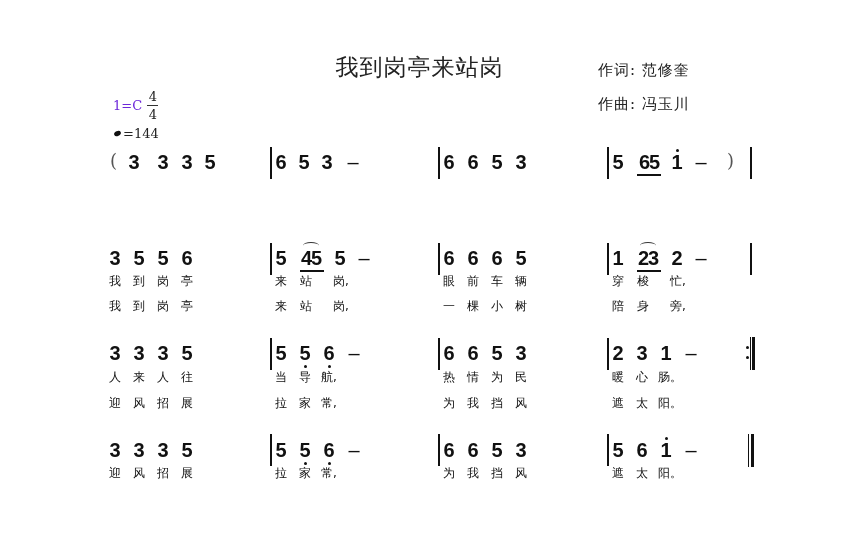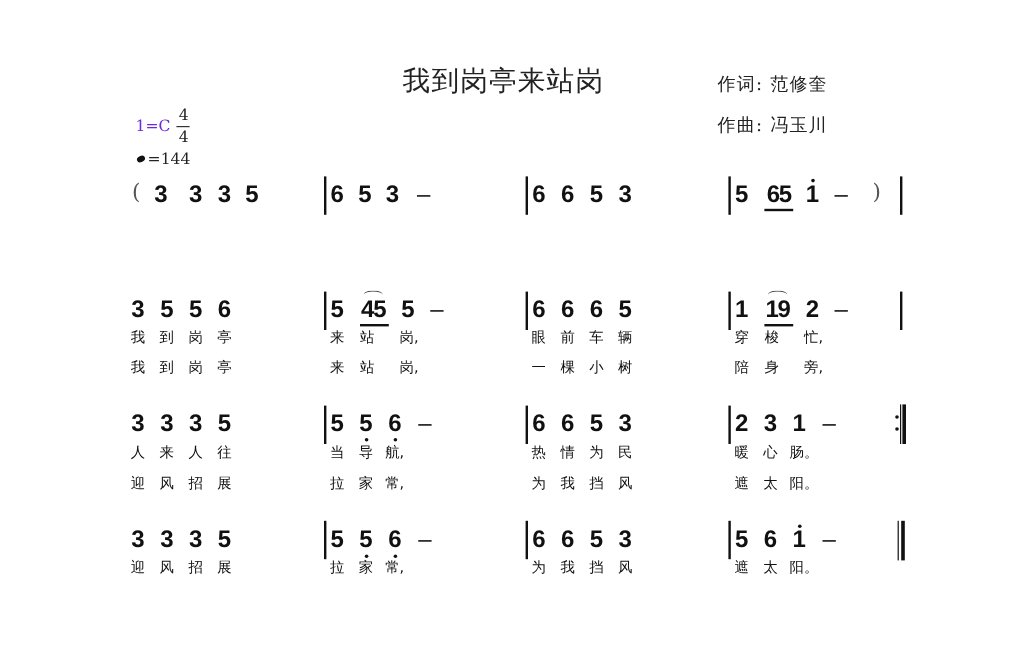--- a/index.html
+++ b/index.html
@@ -80,21 +80,21 @@
   <div class="note" style="left:333px;top:248px;">5</div>
   <div class="note dash" style="left:357px;top:248px;">–</div>
   <div class="bar" style="left:438px;top:243px;height:32px;"></div>
   <div class="note" style="left:442px;top:248px;">6</div>
   <div class="note" style="left:466px;top:248px;">6</div>
   <div class="note" style="left:490px;top:248px;">6</div>
   <div class="note" style="left:514px;top:248px;">5</div>
   <div class="bar" style="left:607px;top:243px;height:32px;"></div>
   <div class="note" style="left:611px;top:248px;">1</div>
   <div class="slur" style="left:640px;top:242px;width:16px;"></div>
-  <div class="note" style="left:636px;top:248px;width:24px;letter-spacing:-1px;">19</div>
+  <div class="note" style="left:636px;top:248px;width:24px;letter-spacing:-1px;">23</div>
   <div class="underline" style="left:637px;top:270px;width:24px;"></div>
   <div class="note" style="left:670px;top:248px;">2</div>
   <div class="note dash" style="left:694px;top:248px;">–</div>
   <div class="bar" style="left:750px;top:243px;height:32px;"></div>
 
   <div class="lyric" style="left:107px;top:274px;">我</div>
   <div class="lyric" style="left:131px;top:274px;">到</div>
   <div class="lyric" style="left:155px;top:274px;">岗</div>
   <div class="lyric" style="left:179px;top:274px;">亭</div>
   <div class="lyric" style="left:273px;top:274px;">来</div>

